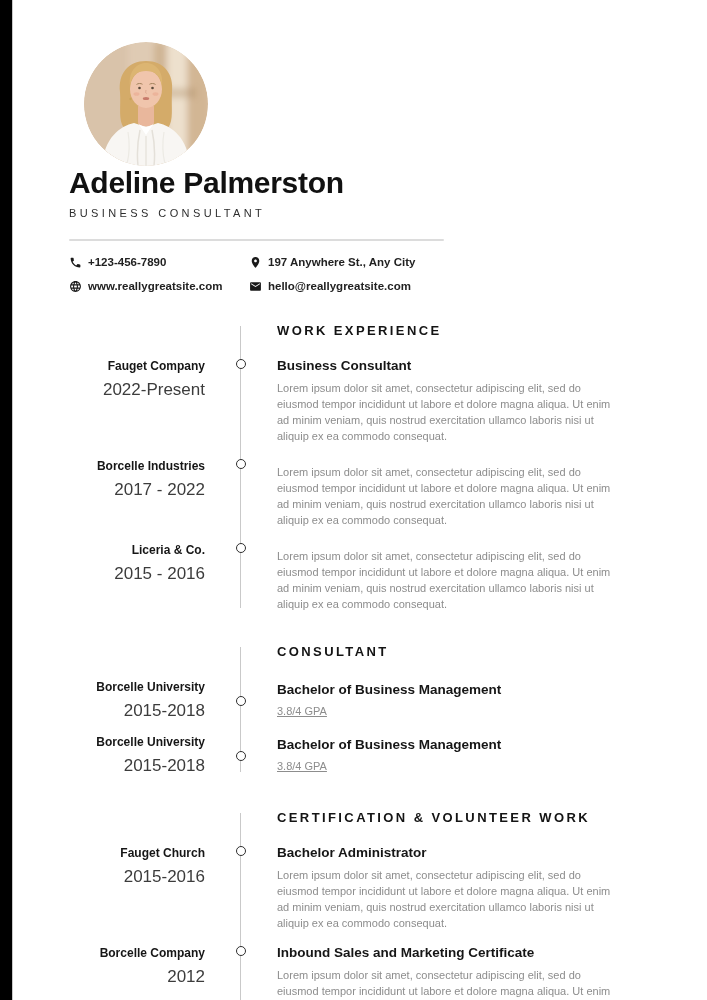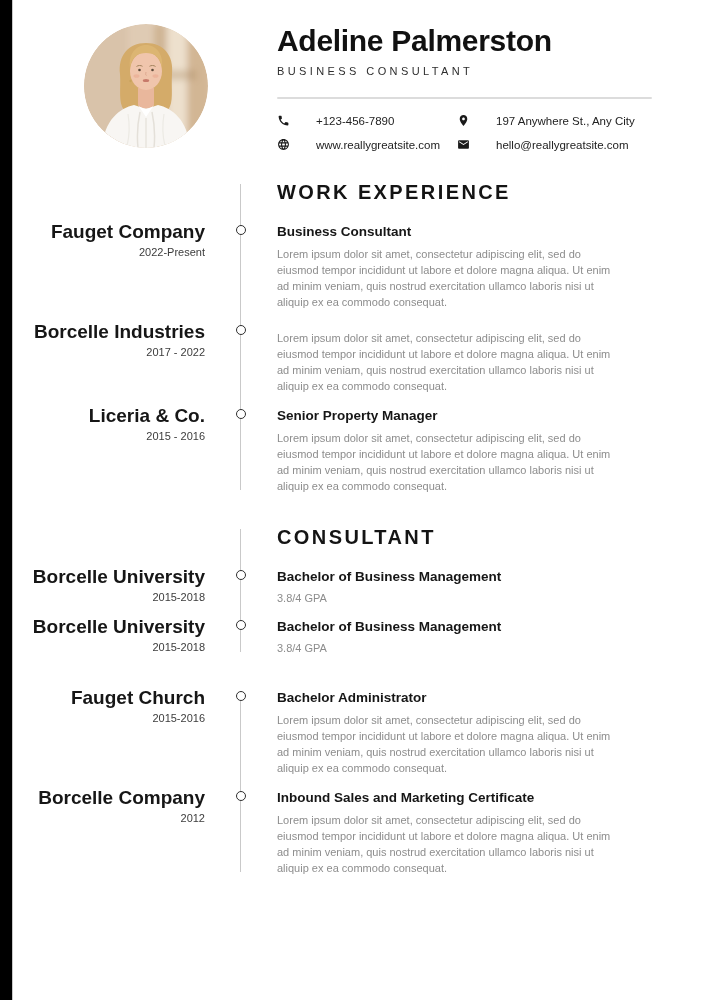--- a/index.html
+++ b/index.html
@@ -6,55 +6,55 @@
   html,body { width:707px; height:1000px; }
   body {
     font-family:"Liberation Sans","DejaVu Sans",sans-serif;
     background:#ffffff; color:#1a1a1a; position:relative; overflow:hidden;
   }
   .edge-strip {
     position:absolute; left:0; top:0; width:13px; height:1000px;
     background:#000; border-right:1px solid #c9c9c9; z-index:5;
   }
   
-  .header { display:flex; padding-top:24px; }
+  .header { display:flex; padding-top:42px;flex-direction:column; }
   .photo-wrap { margin-left:84px; width:124px; height:124px; flex:0 0 auto; }
   .photo-wrap svg { display:block; border-radius:50%; }
   .header-right { margin-left:69px; flex:1; padding-top:1px; }
   .name { font-size:30px; line-height:32px; font-weight:700; letter-spacing:-0.3px; color:#111; }
   .job-title { margin-top:8px; font-size:11px; letter-spacing:3.4px; font-weight:500; color:#2e2e2e; }
   .header-divider { margin-top:20px; width:375px; height:2px; background:#dcdcdc; border-radius:1px; }
   .contacts { margin-top:15px; display:grid; grid-template-columns:180px auto; row-gap:11px; }
-  .contact-item { display:flex; align-items:flex-end; gap:26px; font-size:11.5px; color:#222; }
+  .contact-item { display:flex; align-items:flex-start; gap:6px; font-size:11.5px; color:#222;font-weight:bold; }
   .contact-item svg { flex:0 0 auto; display:block; }
   
   .section { position:relative; }
   .section-work { margin-top:30px; }
   .section-education { margin-top:32px; }
   .section-cert { margin-top:34px; }
   .timeline-line { position:absolute; left:240px; top:3px; bottom:4px; width:1px; background:#c9c9c9; }
   .section-heading {
-    margin-left:277px; font-size:20px; font-weight:700; letter-spacing:2.4px;
+    margin-left:277px; font-size:13px; font-weight:700; letter-spacing:2.4px;
     color:#141414; padding-bottom:20px;
   }
   .entry { display:flex; margin-bottom:14px; }
   .entry:last-child { margin-bottom:0; }
   .entry-left { width:205px; text-align:right; flex:0 0 auto; }
-  .entry-org { font-size:19px; font-weight:700; color:#161616; line-height:16px; }
-  .entry-dates { margin-top:6px; font-size:11px; color:#3c3c3c;padding-left:32px; }
+  .entry-org { font-size:12px; font-weight:700; color:#161616; line-height:16px; }
+  .entry-dates { margin-top:6px; font-size:17px; color:#3c3c3c;padding-left:32px; }
   .entry-mid { width:72px; flex:0 0 auto; display:flex; justify-content:center; align-items:flex-start; }
   .dot {
     width:10px; height:10px; border:1.5px solid #2f2f2f; border-radius:50%;
     background:#fff; margin-top:1px; position:relative; z-index:2;
   }
   .entry-right { flex:1; padding-right:88px; }
   .entry-role { font-size:13.5px; font-weight:700; color:#161616; line-height:16px; }
   .entry-desc { margin-top:6px; font-size:11px; line-height:16px; color:#8d8d8d; }
-  .entry-desc.single { margin-top:5px; }
-  .section-education .entry { margin-bottom:13px; }
+  .entry-desc.single { margin-top:5px;text-decoration:underline; }
+  .section-education .entry { margin-bottom:13px;align-items:center; }
 </style>
 </head>
 <body>
 
 <div class="edge-strip"></div>
 
 <header class="header">
   <div class="photo-wrap">
     <svg width="124" height="124" viewBox="0 0 124 124">
       <defs>
@@ -165,21 +165,20 @@
 
     <div class="entry">
       <div class="entry-left">
         <div class="entry-org">Liceria &amp; Co.</div>
         <div class="entry-dates">2015 - 2016</div>
       </div>
       <div class="entry-mid">
           <span class="dot"></span>
         </div>
       <div class="entry-right">
-        <div class="entry-role">Senior Property Manager</div>
         <p class="entry-desc">Lorem ipsum dolor sit amet, consectetur adipiscing elit, sed do eiusmod tempor incididunt ut labore et dolore magna aliqua. Ut enim ad minim veniam, quis nostrud exercitation ullamco laboris nisi ut aliquip ex ea commodo consequat.</p>
       </div>
     </div>
   </section>
 
   <section class="section section-education">
     <div class="timeline-line"></div>
     <h2 class="section-heading">CONSULTANT</h2>
 
     <div class="entry">
@@ -206,20 +205,21 @@
         </div>
       <div class="entry-right">
         <div class="entry-role">Bachelor of Business Management</div>
         <p class="entry-desc single">3.8/4 GPA</p>
       </div>
     </div>
   </section>
 
   <section class="section section-cert">
     <div class="timeline-line"></div>
+    <h2 class="section-heading">CERTIFICATION &amp; VOLUNTEER WORK</h2>
 
     <div class="entry">
       <div class="entry-left">
         <div class="entry-org">Fauget Church</div>
         <div class="entry-dates">2015-2016</div>
       </div>
       <div class="entry-mid">
           <span class="dot"></span>
         </div>
       <div class="entry-right">

